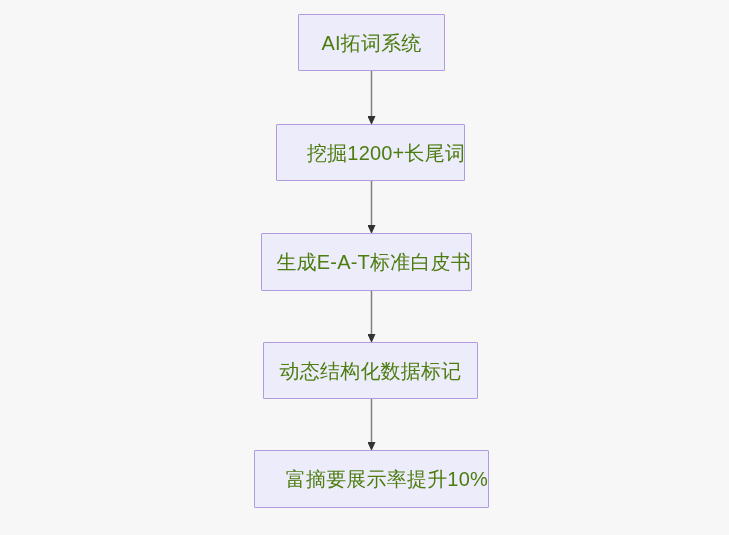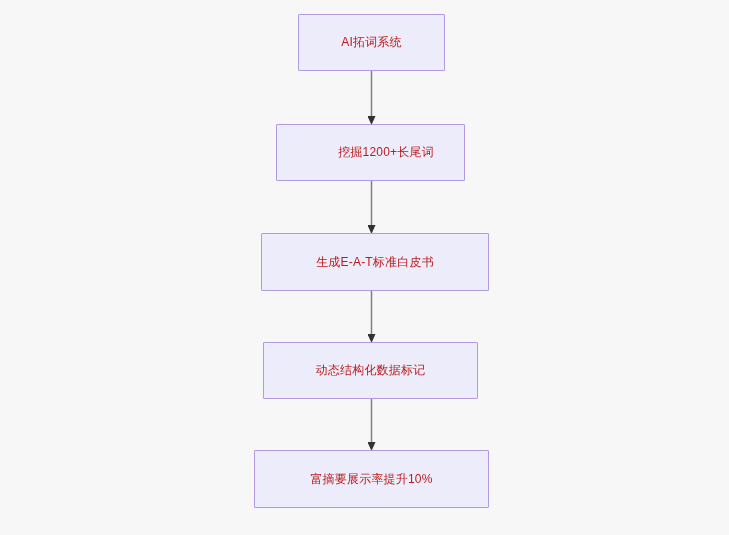--- a/index.html
+++ b/index.html
@@ -27,37 +27,37 @@
   }
   .node {
     position: absolute;
     box-sizing: border-box;
     background: #ececfb;
     border: 1.5px solid #b19ae0;
     border-radius: 1px;
     display: flex;
     align-items: center;
     justify-content: center;
-    color: #b91c1c;
-    font-size: 12px;
+    color: #4d7c0f;
+    font-size: 20px;
     line-height: 1.2;
     letter-spacing: 0.2px;
     white-space: nowrap;
     user-select: none;
   }
   .node-label {
     display: block;
     text-align: center;
   }
   
   .n0 { left: 298px; top: 14px;  width: 147px; height: 57px; }
   .n1 { left: 276px; top: 124px; width: 189px; height: 57px; padding-left: 31px; }
-  .n2 { left: 261px; top: 233px; width: 228px; height: 58px; }
+  .n2 { left: 261px; top: 233px; width: 211px; height: 58px; justify-content: flex-end; }
   .n3 { left: 263px; top: 342px; width: 215px; height: 57px; justify-content: center; }
-  .n4 { left: 254px; top: 450px; width: 235px; height: 58px; }
+  .n4 { left: 254px; top: 450px; width: 235px; height: 58px; justify-content: flex-end; }
 </style>
 </head>
 <body>
 
 <div id="flow-canvas">
 
   <svg class="edge-layer" viewBox="0 0 729 535" width="729" height="535" aria-hidden="true">
     <defs>
       <marker id="arrowhead" markerWidth="10" markerHeight="8" refX="1" refY="4" orient="auto" markerUnits="userSpaceOnUse">
         <path d="M0,0 L9,4 L0,8 Z" fill="#333333"></path>

